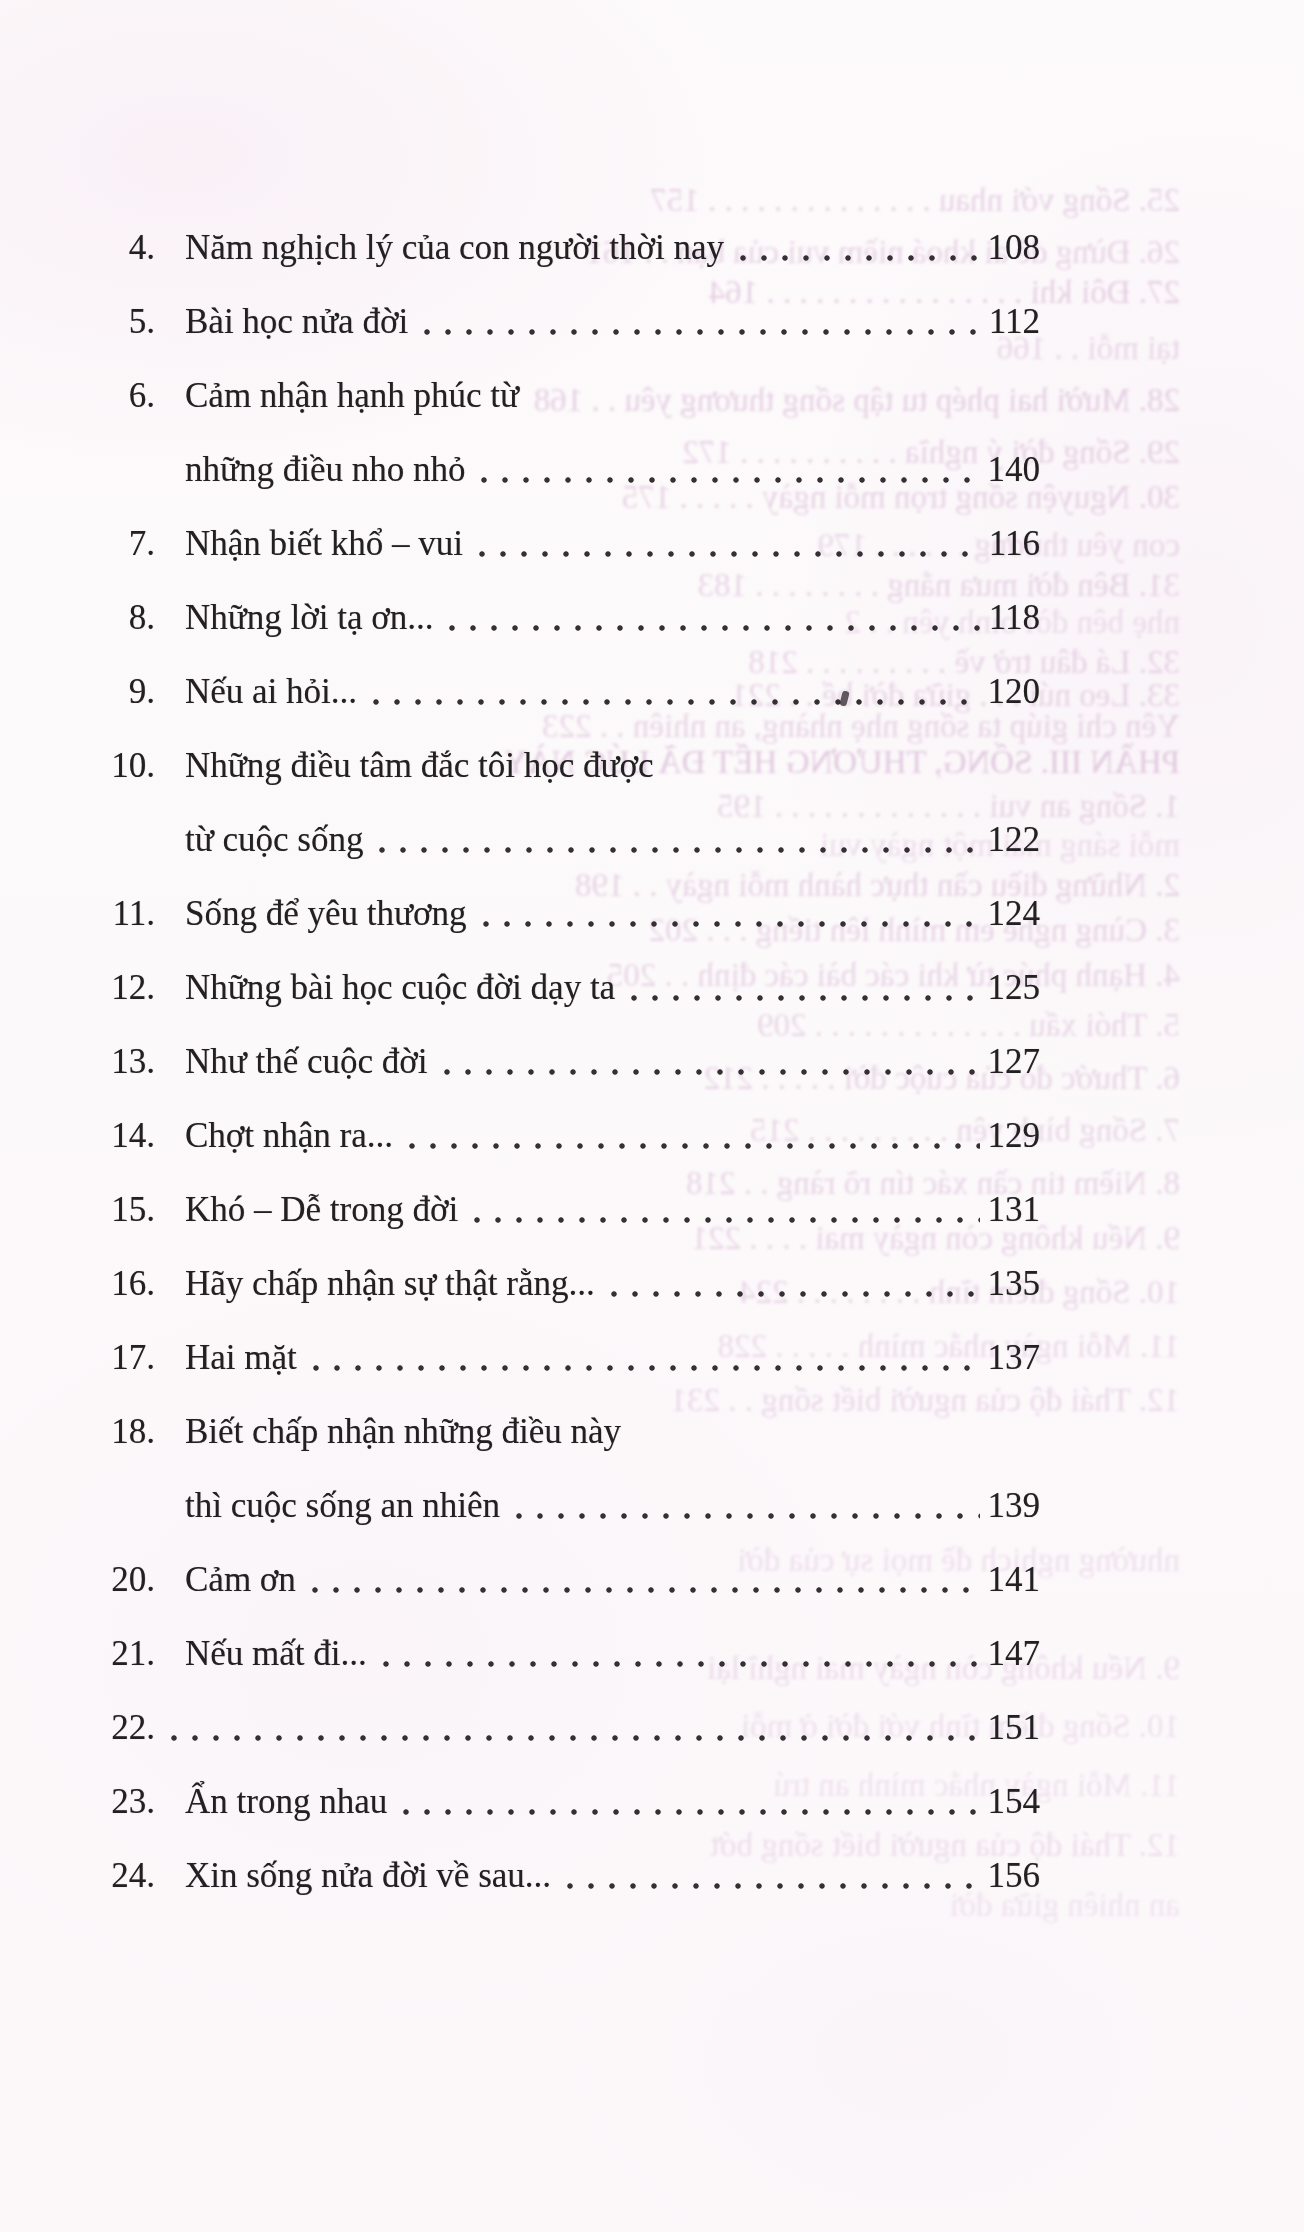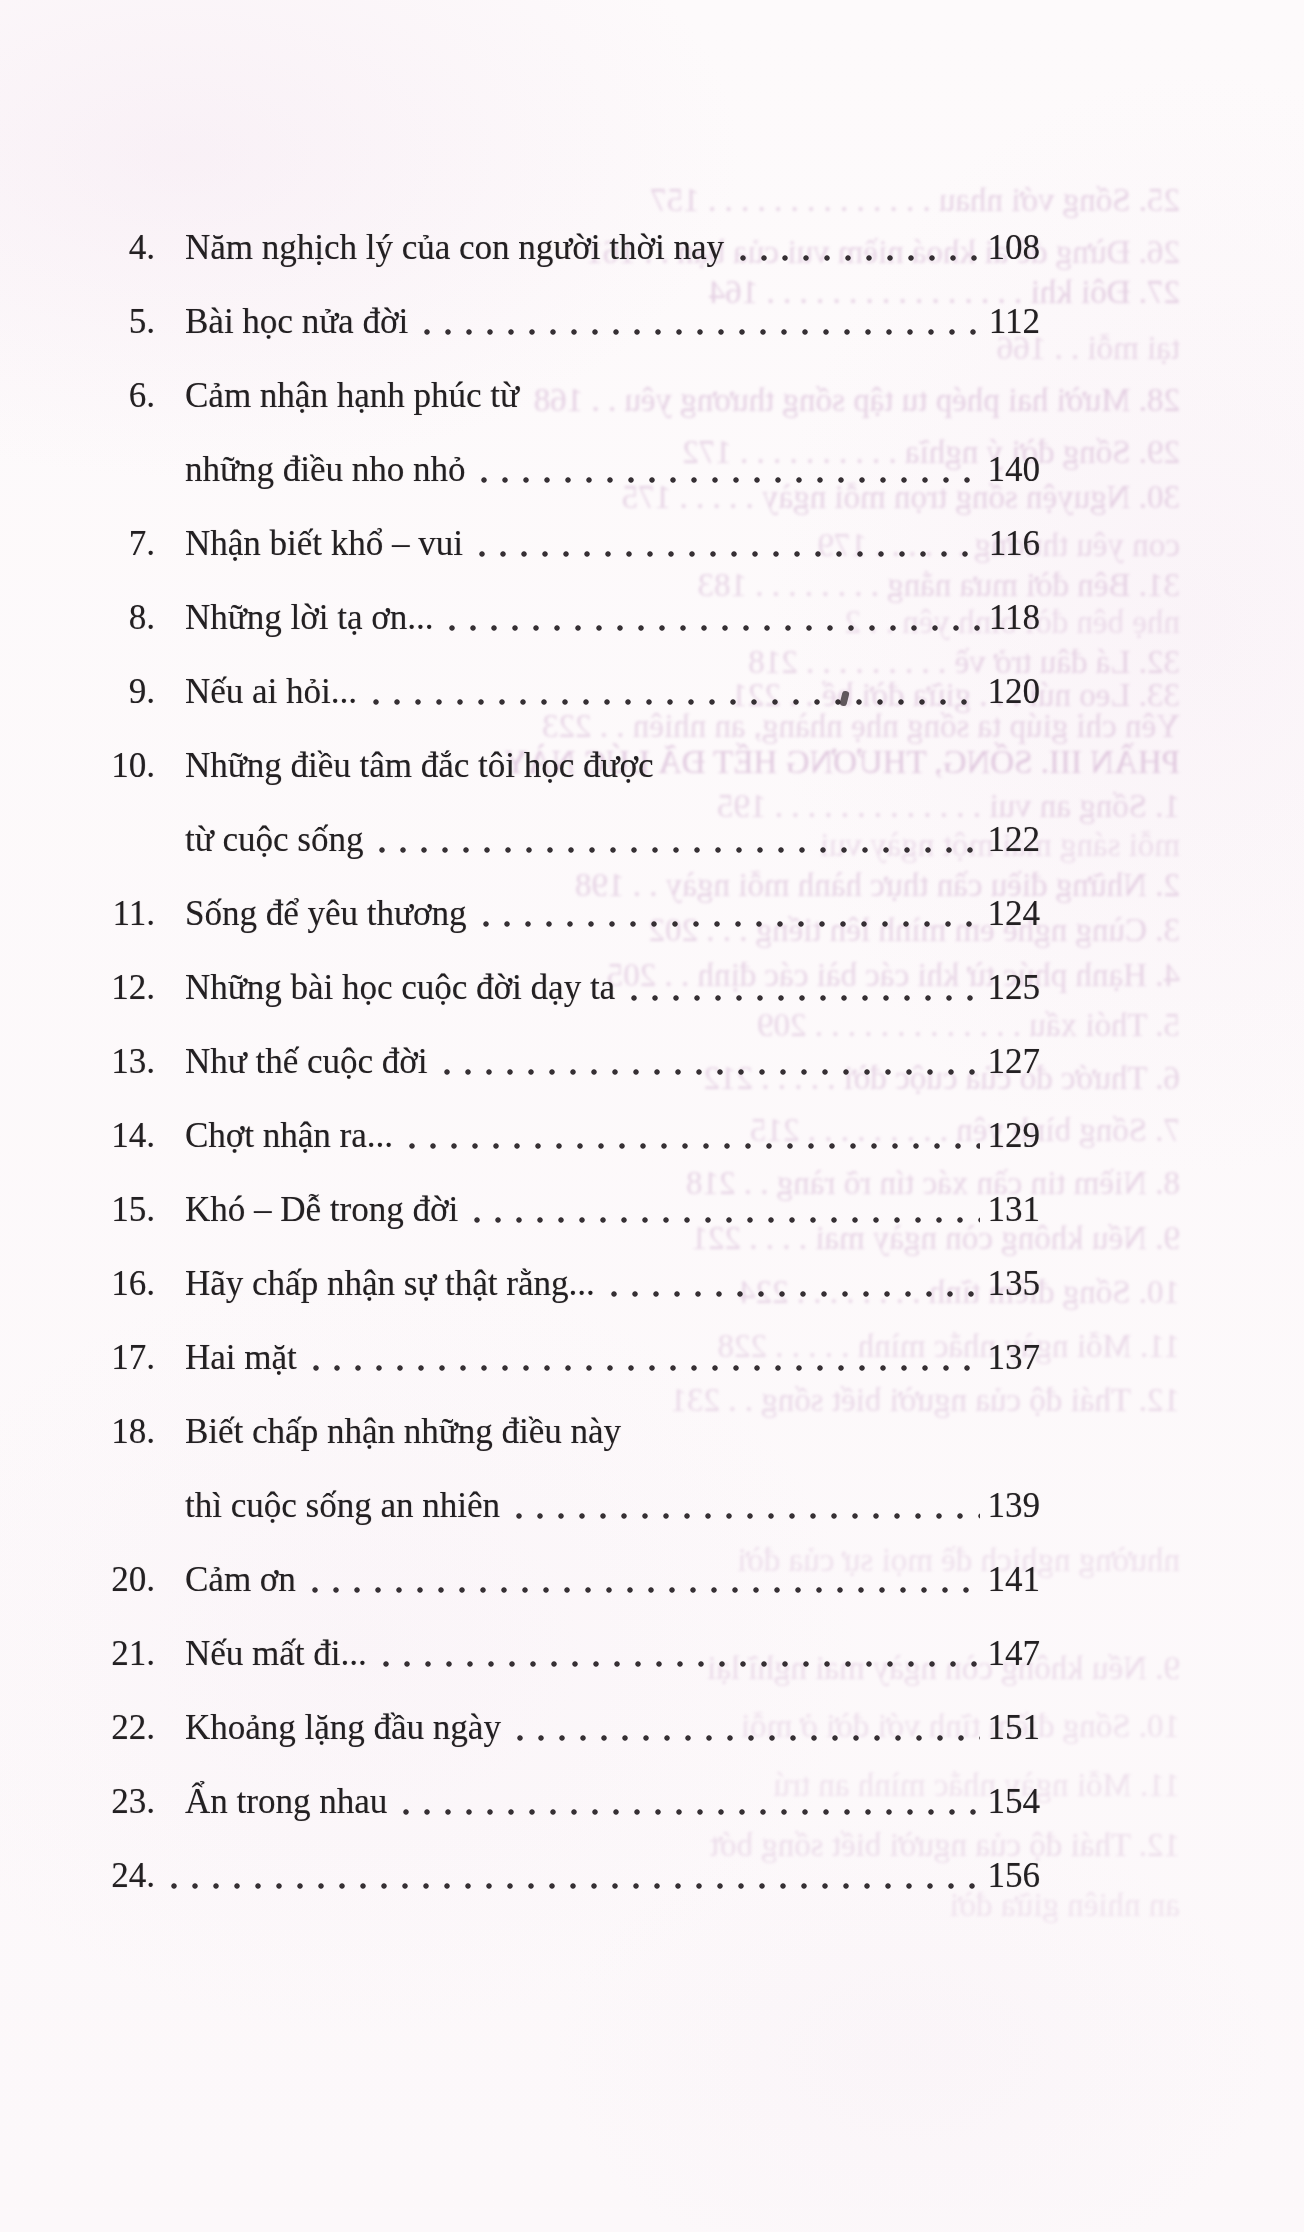--- a/index.html
+++ b/index.html
@@ -214,30 +214,30 @@
         <span class="page-num">141</span>
       </div>
       <div class="toc-line">
         <span class="num">21.</span>
         <span class="title">Nếu mất đi...</span>
         <span class="leader"></span>
         <span class="page-num">147</span>
       </div>
       <div class="toc-line">
         <span class="num">22.</span>
-        <span class="title">Khoảng lặng đầu ngày</span>
         <span class="leader"></span>
         <span class="page-num">151</span>
       </div>
       <div class="toc-line">
         <span class="num">23.</span>
         <span class="title">Ẩn trong nhau</span>
         <span class="leader"></span>
         <span class="page-num">154</span>
       </div>
       <div class="toc-line">
         <span class="num">24.</span>
+        <span class="title">Xin sống nửa đời về sau...</span>
         <span class="leader"></span>
         <span class="page-num">156</span>
       </div>
     </div>
   <div class="speck"></div>
 </div>
 
 </body></html>

